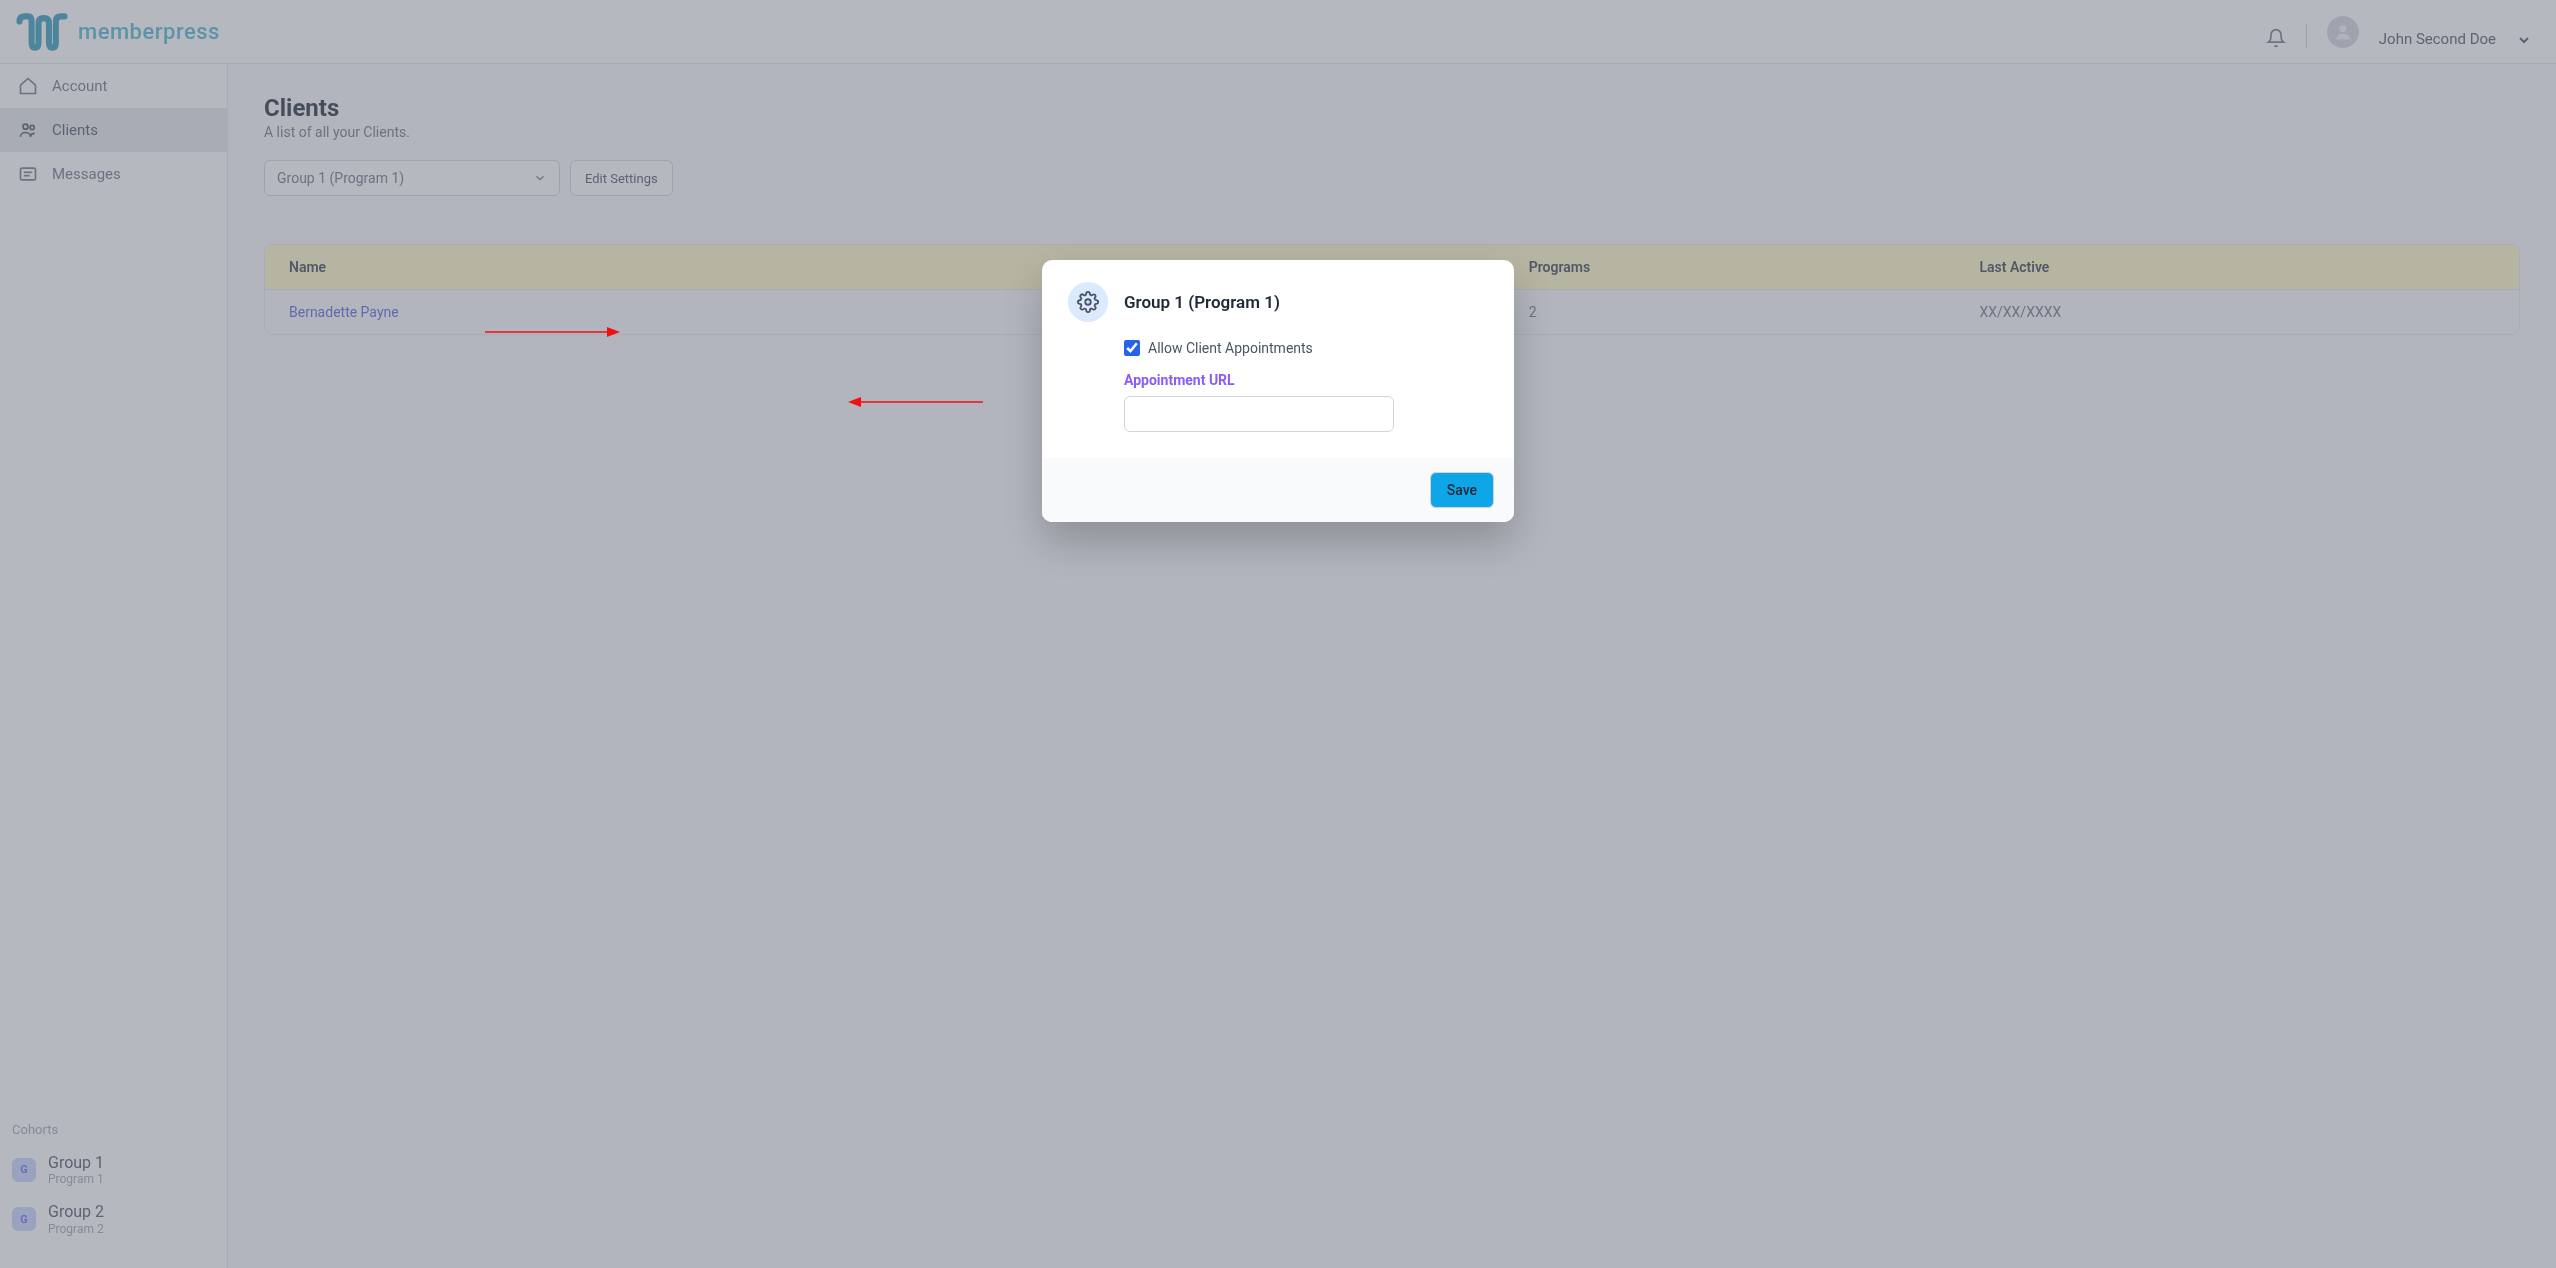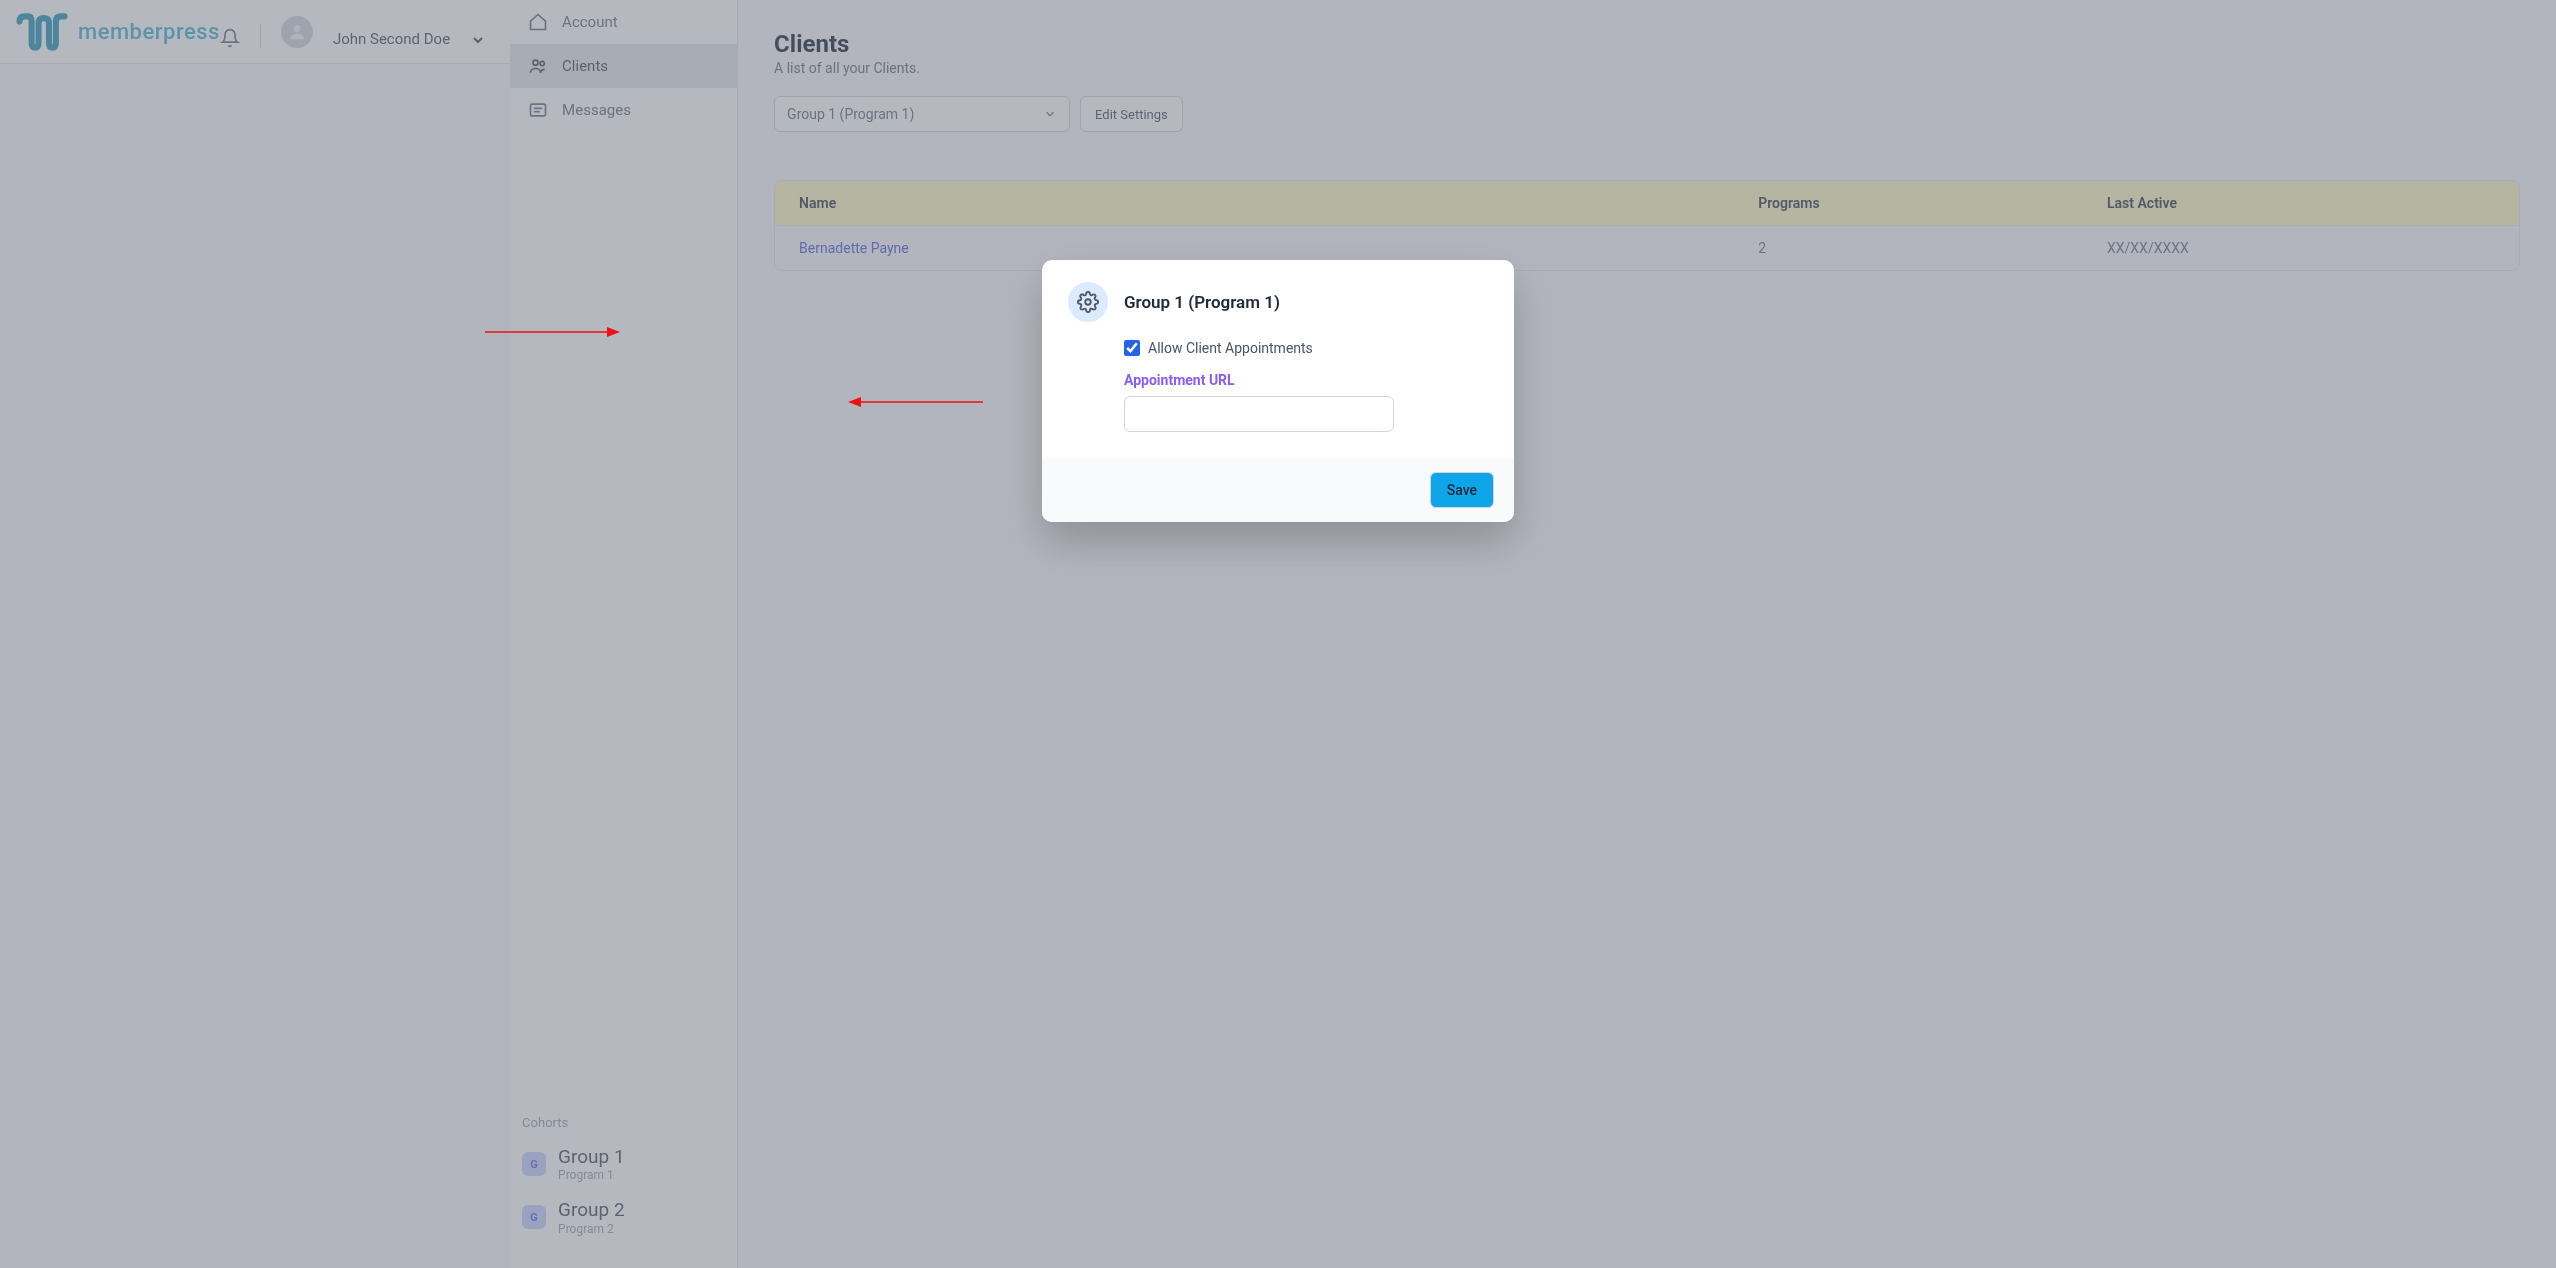--- a/index.html
+++ b/index.html
@@ -10,21 +10,21 @@
     }
     body {
       background: #f8f9fb;
       width: 100%;
       height: 100vh;
       overflow: hidden;
       position: relative;
     }
     .app {
       display: flex;
-      flex-direction: row;
+      flex-direction: column;
       height: 100vh;
     }
     .topbar {
       height: 64px;
       background: #fff;
       display: flex;
       align-items: center;
       justify-content: space-between;
       padding: 0 24px 0 16px;
       border-bottom: 1px solid #e5e7eb;
@@ -138,21 +138,21 @@
       display: flex;
       align-items: center;
       justify-content: center;
     }
     .cohort-text {
       display: flex;
       flex-direction: column;
       line-height: 1.2;
     }
     .cohort-name {
-      font-size: 19px;
+      font-size: 16px;
       color: #4b5563;
     }
     .cohort-program {
       font-size: 12px;
       color: #9ca3af;
     }
     .main {
       flex: 1;
       padding: 30px 36px;
       overflow: auto;

